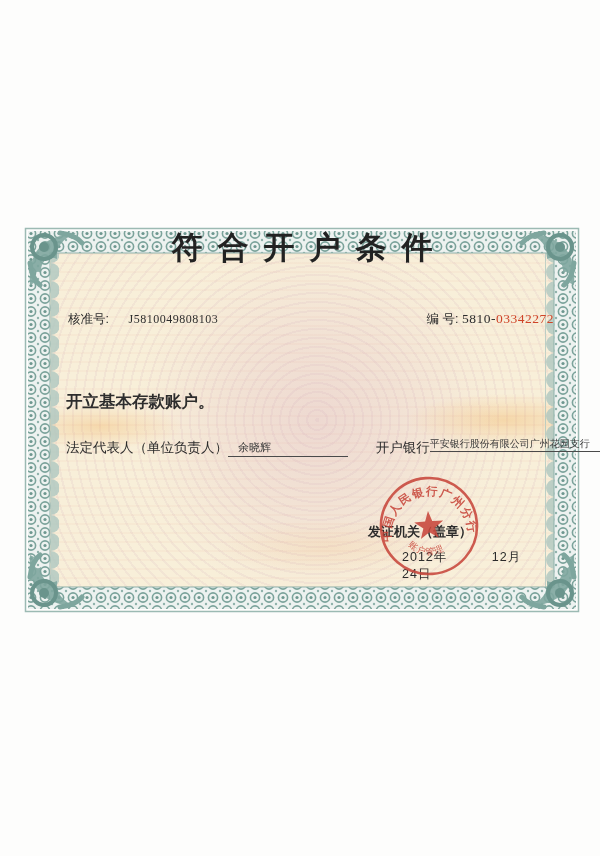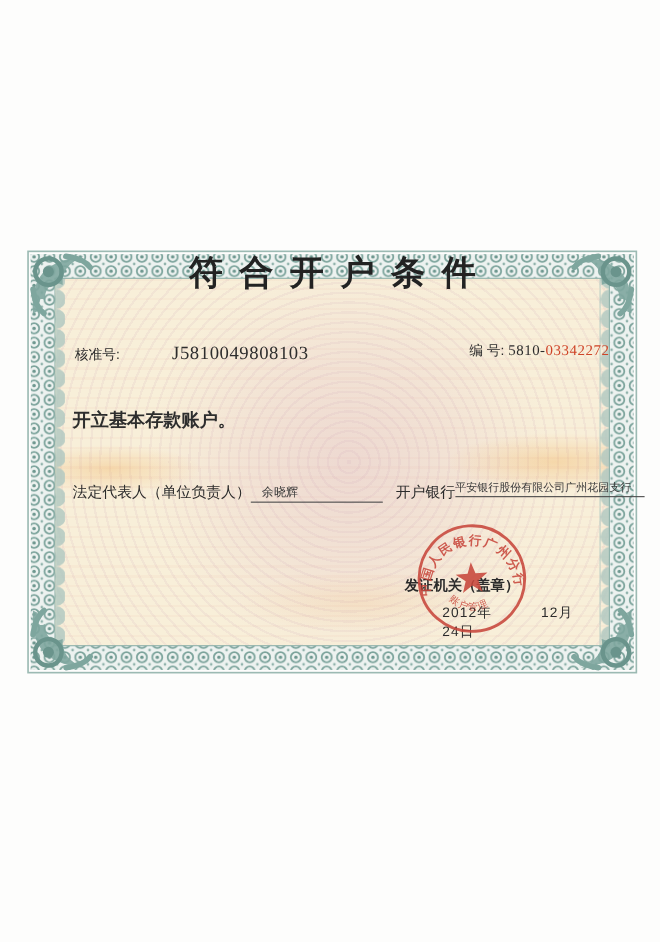--- a/index.html
+++ b/index.html
@@ -30,32 +30,32 @@
   .title{
     margin:0;left:0;right:0;top:38px;text-align:center;
     font-size:31px;font-weight:bold;letter-spacing:15px;padding-left:15px;
     color:#222;font-family:"Liberation Serif","DejaVu Serif",serif;
   }
   .serif{font-family:"Liberation Serif","DejaVu Serif",serif;}
   .lbl{font-weight:normal;color:#2b2b2b;}
   .red{color:#cf4428;}
 
   .row-approval{left:44px;top:84px;font-size:12.5px;}
-  .row-approval .val{margin-left:44px;font-size:17px;letter-spacing:.5px;}
+  .row-approval .val{margin-left:16px;font-size:12px;letter-spacing:.5px;}
   .row-serial{right:26px;top:84px;font-size:12.5px;}
   .row-serial .serif{font-size:13.5px;letter-spacing:.5px;}
 
   .row-audit{left:78px;top:120px;font-size:16.5px;font-weight:bold;white-space:nowrap;}
   .fill{display:inline-block;border-bottom:1.2px solid #4a4a4a;vertical-align:bottom;}
   .company{width:216px;font-size:12px;font-weight:normal;color:#3a3a3a;padding:0 4px 1px 8px;}
-  .row-line2{left:42px;top:144px;font-size:16.5px;font-weight:bold;}
+  .row-line2{left:42px;top:164px;font-size:16.5px;font-weight:bold;}
 
   .row-rep{left:42px;top:212px;font-size:13.5px;white-space:nowrap;}
   .rep-name{width:108px;font-size:11px;color:#3a3a3a;padding:0 2px 1px 10px;}
-  .bank-lbl{margin-left:8px;}
+  .bank-lbl{margin-left:24px;}
   .bank-name{
     display:inline-block;width:172px;border-bottom:1.2px solid #4a4a4a;
     font-size:10px;font-weight:normal;color:#3a3a3a;line-height:1.35;
     vertical-align:middle;position:relative;top:-4px;
   }
   .row-acct{left:44px;top:258px;font-size:14px;}
   .acct-lbl{letter-spacing:14px;font-weight:bold;}
   .acct-val{width:196px;font-size:13px;padding:0 2px 1px 6px;letter-spacing:.5px;}
 
   .row-issuer{left:344px;top:296px;font-size:13px;font-weight:bold;color:#2b2b2b;}

